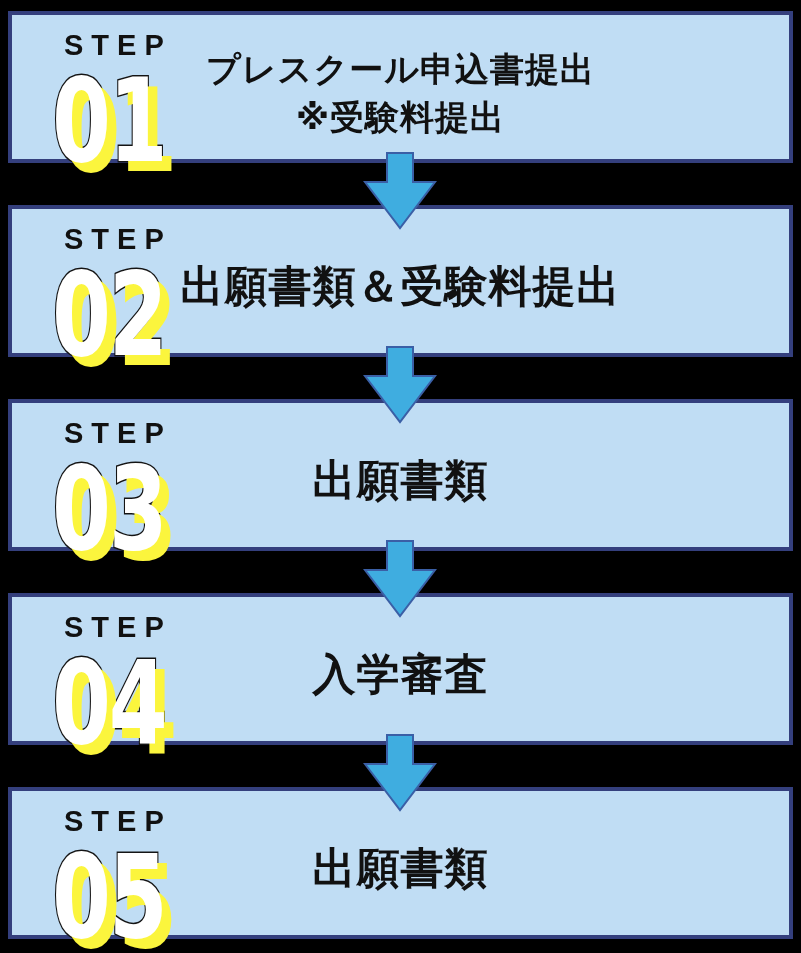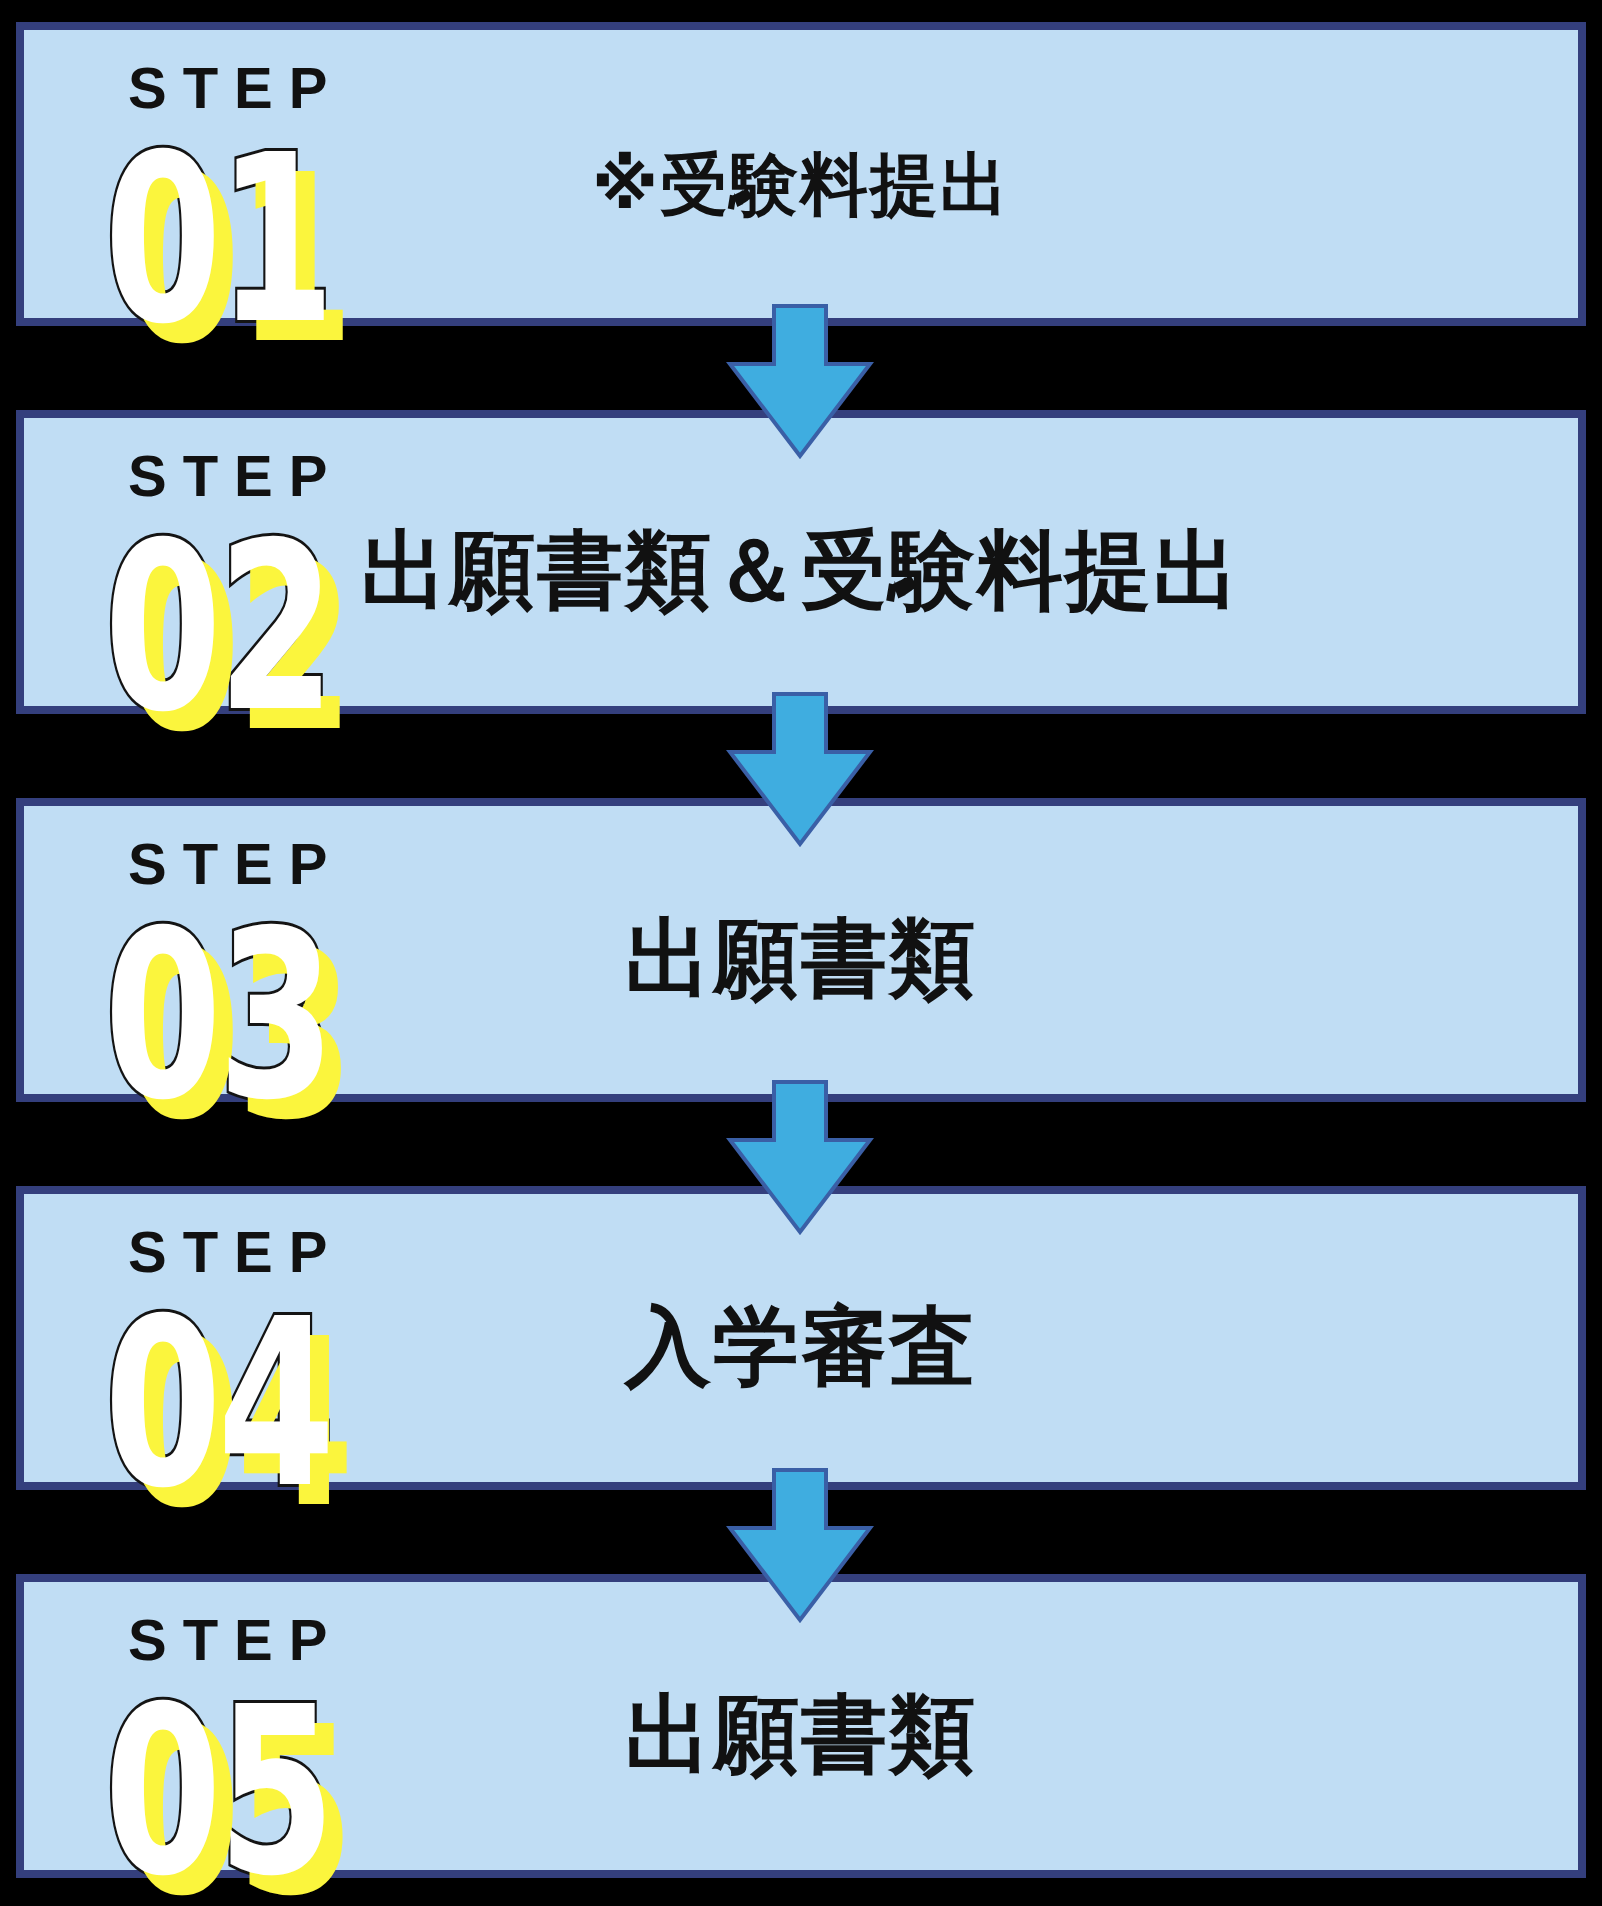--- a/index.html
+++ b/index.html
@@ -92,20 +92,21 @@
 <body>
 
 <div class="canvas">
 
   <section class="step-box">
     <div class="badge">
       <span class="step-label">STEP</span>
       <span class="step-number">01</span>
     </div>
     <div class="title-wrap">
+      <div class="title small">プレスクール申込書提出</div>
       <div class="title small">※受験料提出</div>
     </div>
   </section>
 
   <section class="step-box">
     <div class="badge">
       <span class="step-label">STEP</span>
       <span class="step-number">02</span>
     </div>
     <div class="title-wrap">

